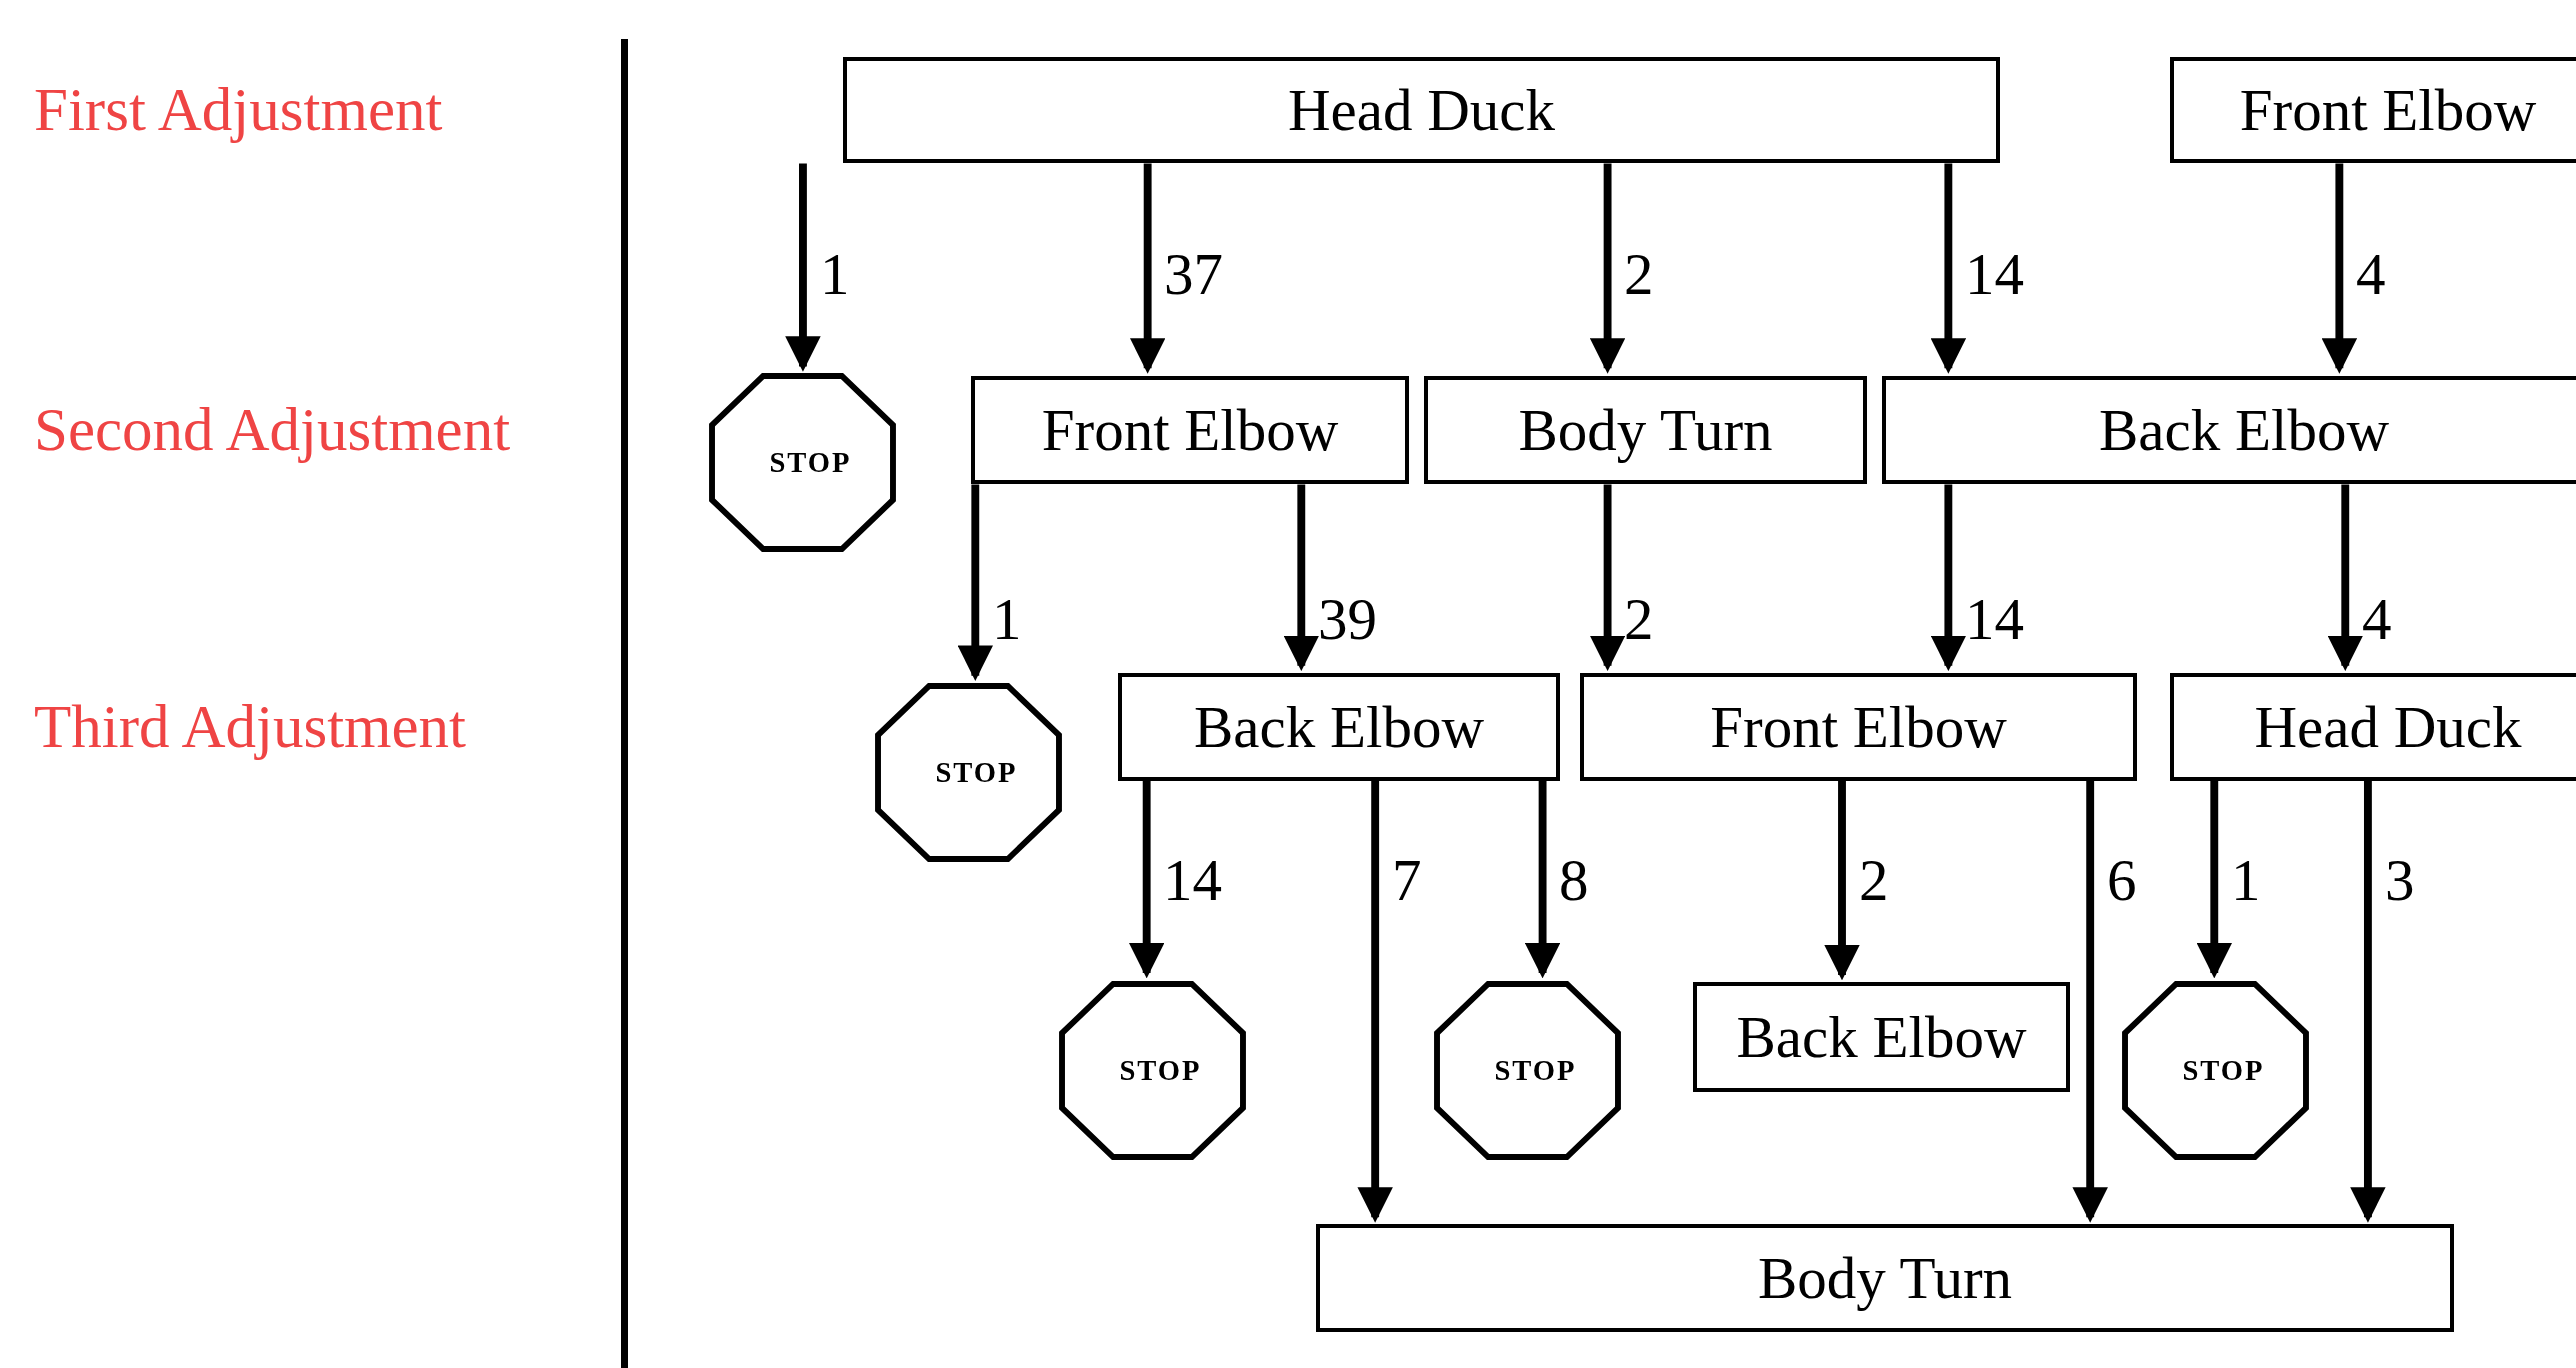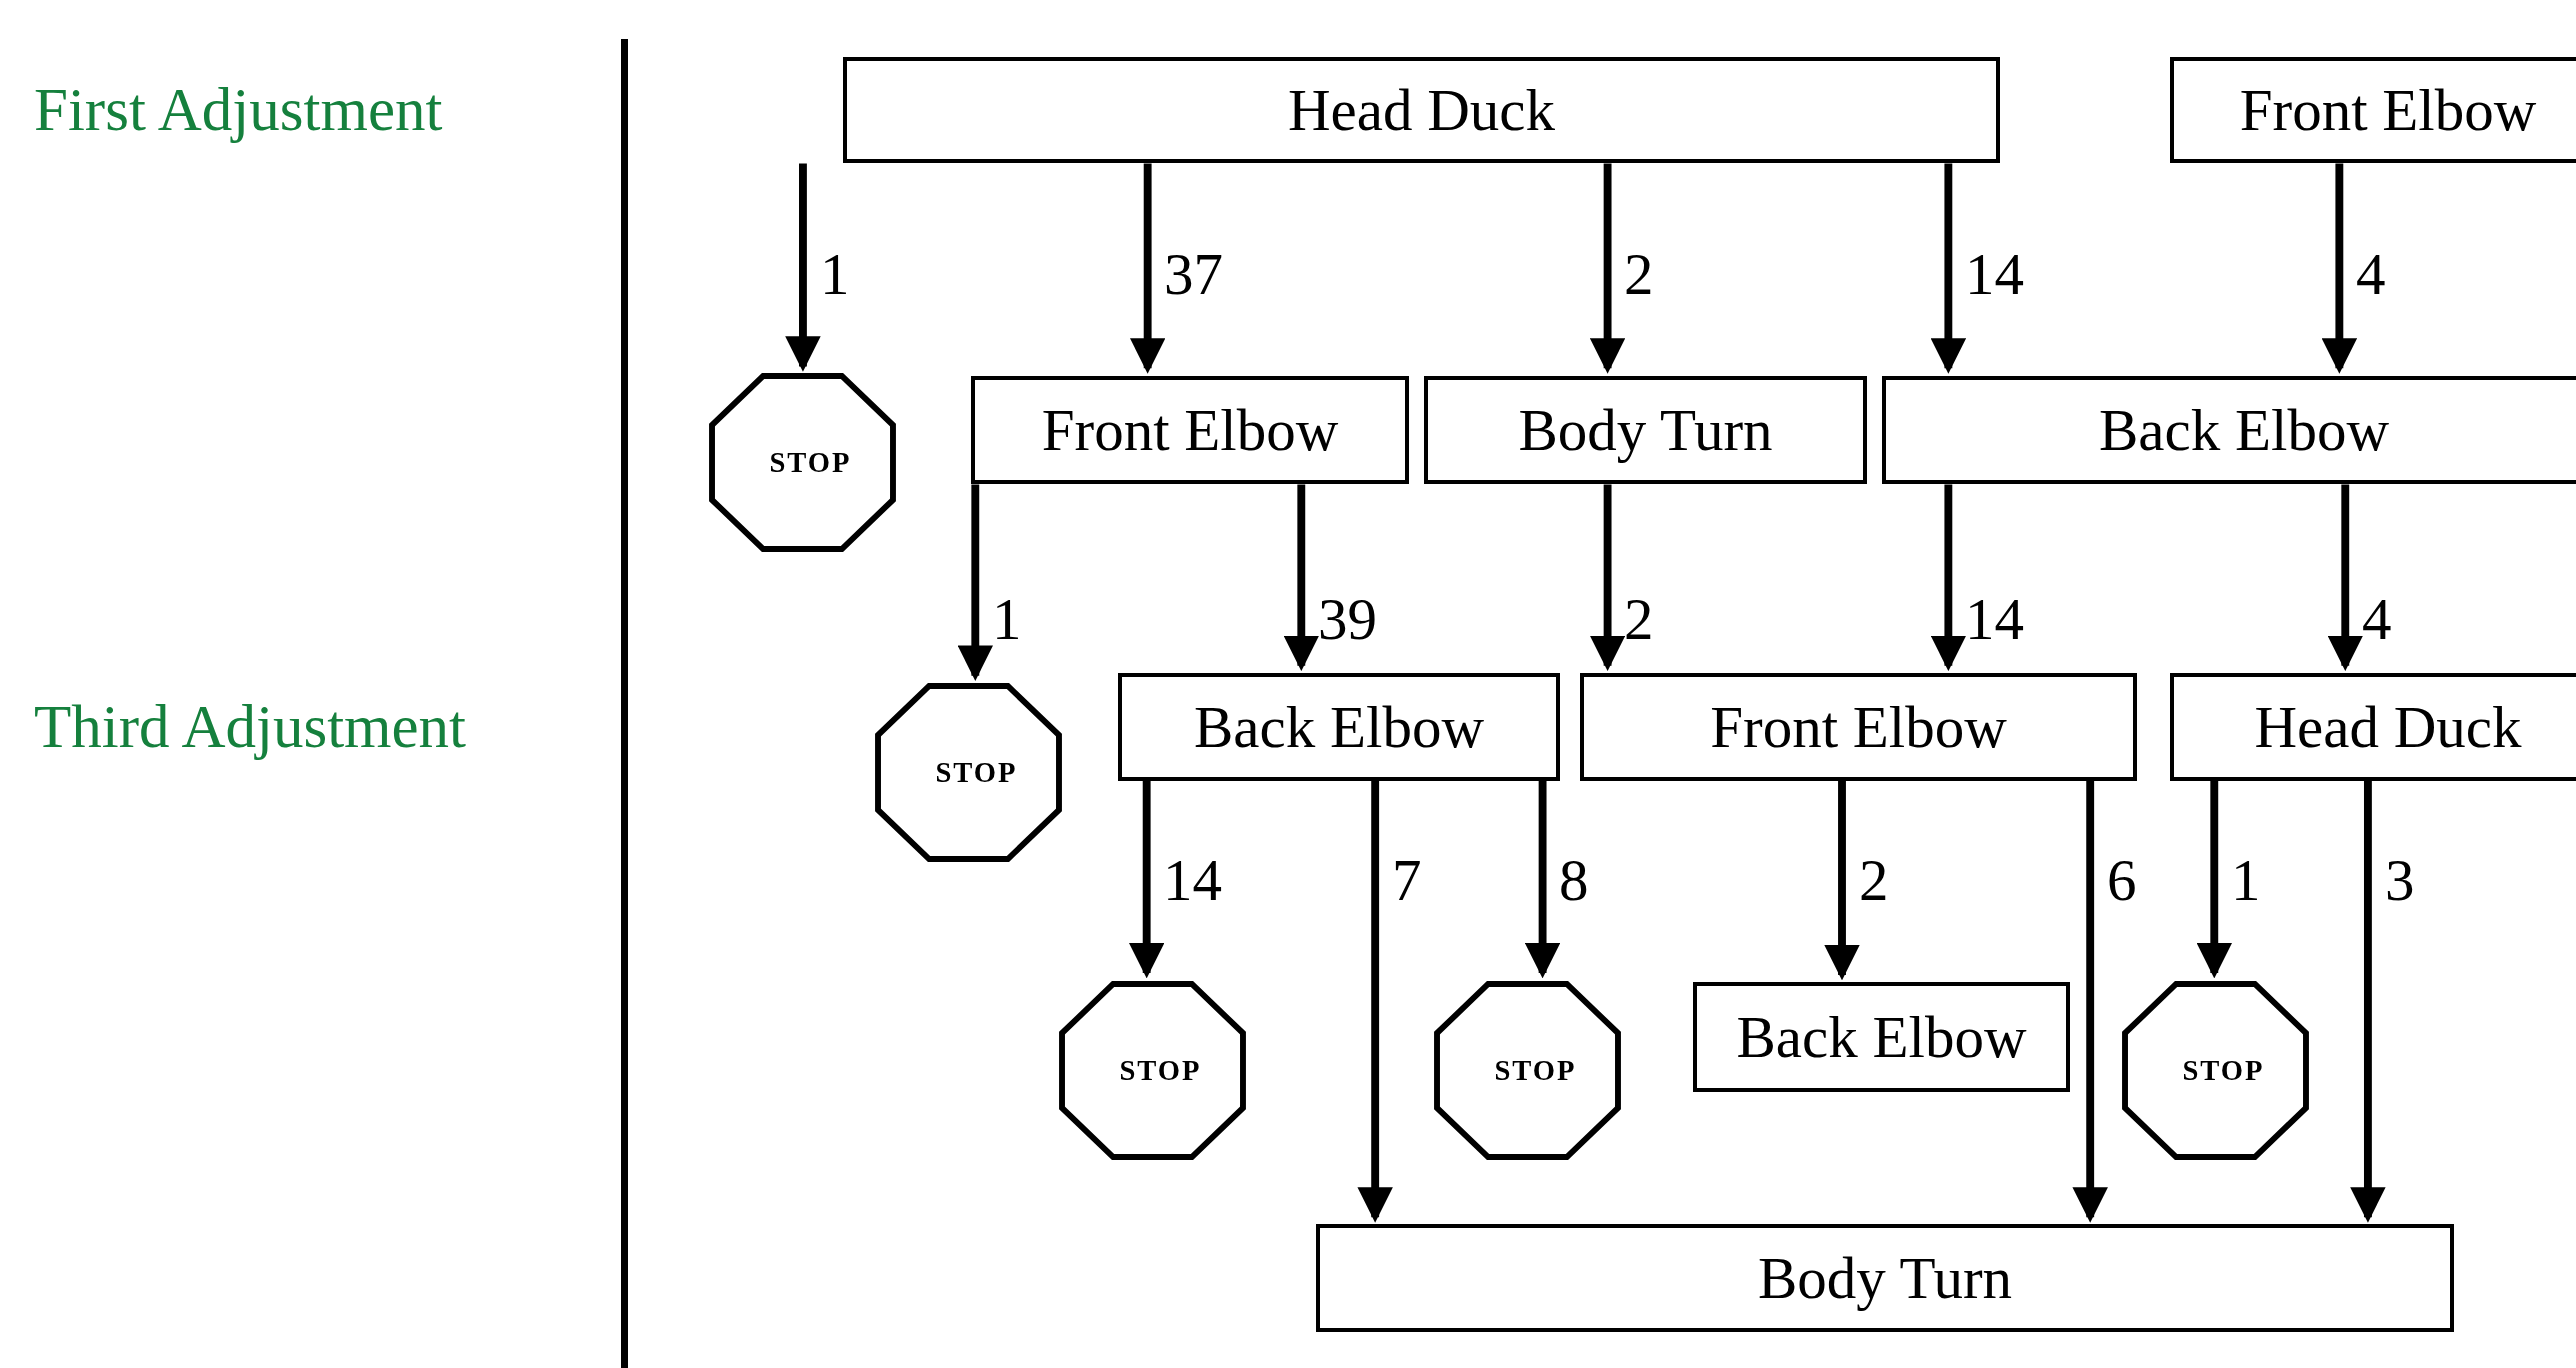--- a/index.html
+++ b/index.html
@@ -2,21 +2,21 @@
 <html><head>
 <meta charset="utf-8">
 <style>
   html,body{margin:0;padding:0;background:#ffffff;}
   .canvas{
     position:relative;width:2576px;height:1368px;background:#ffffff;
     font-family:"Liberation Serif",serif;color:#000;overflow:hidden;
   }
   .rowlabel{
     position:absolute;left:34px;transform:translateY(-50%);
-    font-size:61px;white-space:nowrap;color:#15803d;
+    font-size:61px;white-space:nowrap;color:#ef4444;
   }
   .divider{position:absolute;left:621px;top:39px;width:6.9px;height:1329px;background:#000;}
   .node{
     position:absolute;border:4.9px solid #000;background:#fff;box-sizing:border-box;
     display:flex;align-items:center;justify-content:center;
     font-size:59px;white-space:nowrap;margin-left:40px;
   }
   .num{position:absolute;font-size:59px;transform:translateY(-50%);white-space:nowrap;}
   .stop{position:absolute;width:187px;height:179px;}
   .stop svg{display:block;width:187px;height:179px;}
@@ -27,20 +27,21 @@
   }
   .edges{position:absolute;left:0;top:0;width:2576px;height:1368px;}
   .edges line{stroke:#000;stroke-width:8;}
 </style>
 </head>
 <body>
 
 <div class="canvas">
 
   <div class="rowlabel" style="top:110px">First Adjustment</div>
+  <div class="rowlabel" style="top:430px">Second Adjustment</div>
   <div class="rowlabel" style="top:727px">Third Adjustment</div>
 
   <div class="divider"></div>
 
   <svg class="edges" xmlns="http://www.w3.org/2000/svg" viewBox="0 0 2615 1389" width="2576" height="1368">
     <defs>
       <marker id="ah" viewBox="0 0 10 10" refX="8.5" refY="5" markerWidth="4.5" markerHeight="4.5" orient="auto">
         <path d="M0,0 L10,5 L0,10 z" fill="#000"></path>
       </marker>
     </defs>

